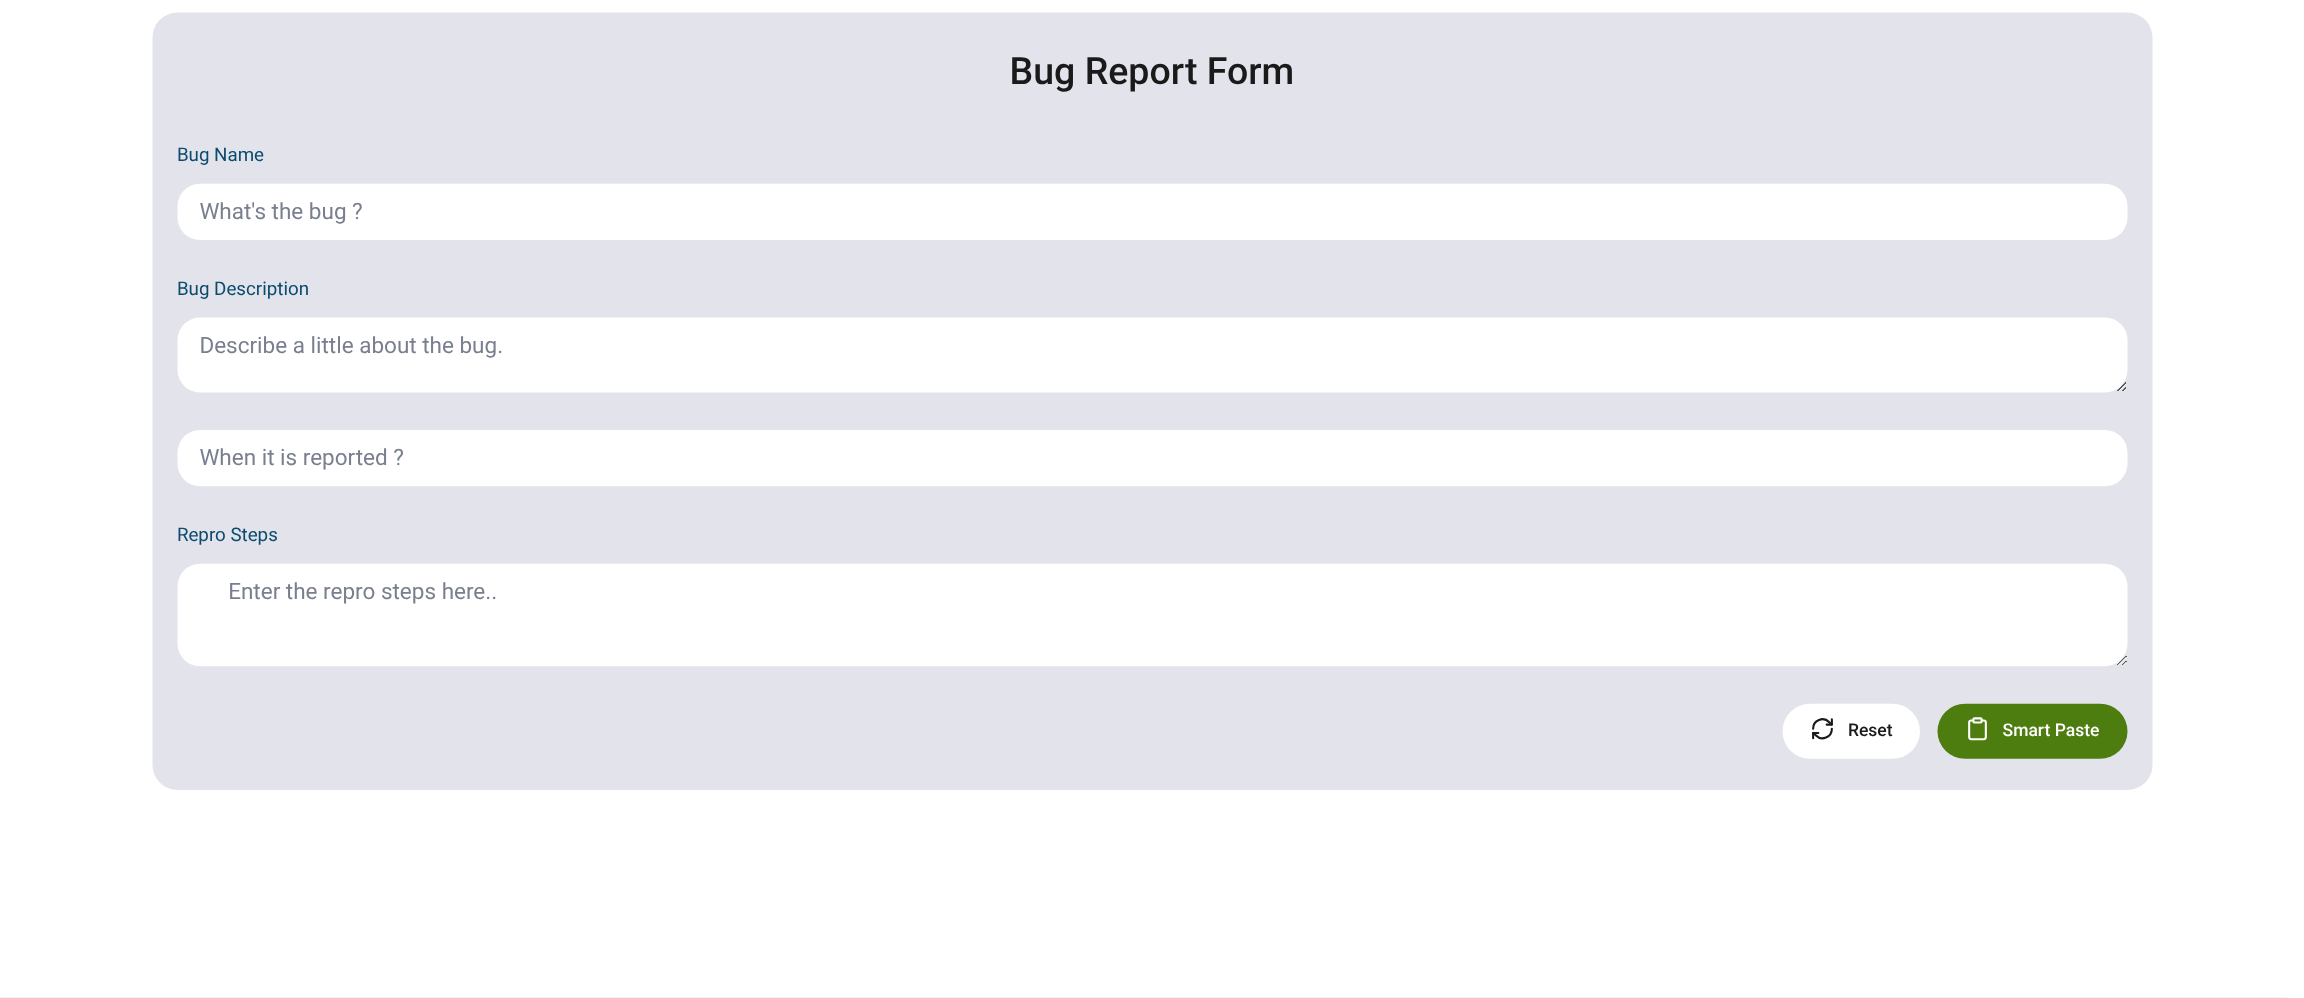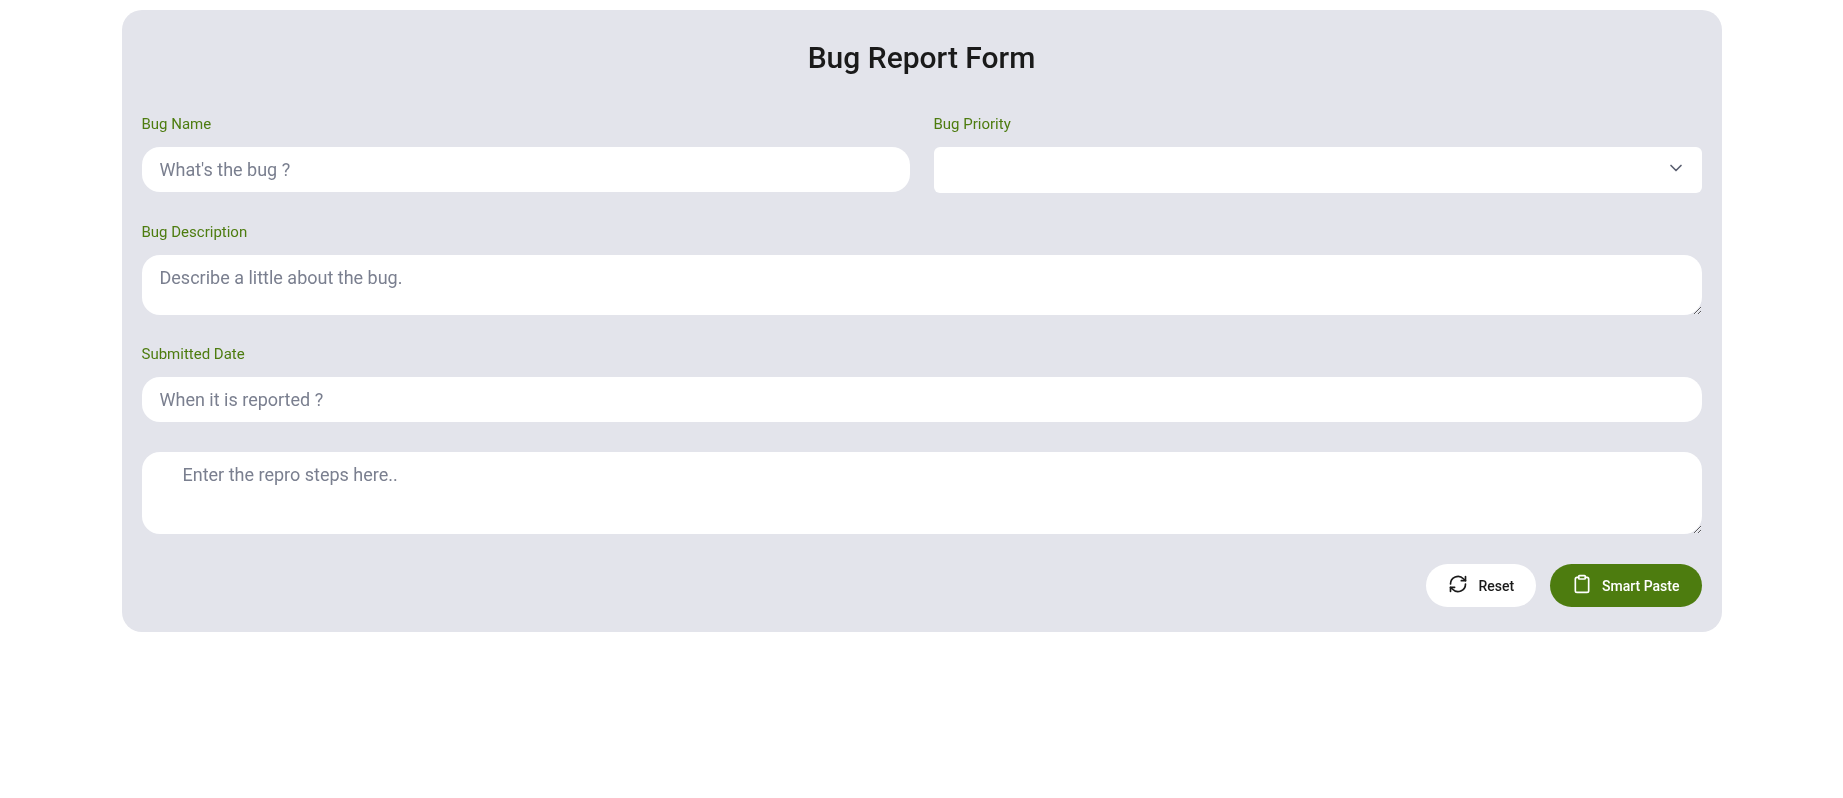--- a/index.html
+++ b/index.html
@@ -37,21 +37,21 @@
     flex-direction: column;
   }
   .form-col-full {
     width: 100%;
     display: flex;
     flex-direction: column;
     margin-bottom: 30px;
   }
   .form-label {
     font-size: 15px;
-    color: #4d7c0f;
+    color: #0c4a6e;
     margin-bottom: 14px;
     font-weight: 400;
   }
   .form-input, .form-select, .form-textarea {
     background: #ffffff;
     border: none;
     border-radius: 18px;
     padding: 12px 18px;
     font-size: 18px;
     color: #333;
@@ -130,48 +130,35 @@
 <body>
 
 <div class="form-container">
   <h1 class="form-title">Bug Report Form</h1>
 
   <div class="form-row">
     <div class="form-col">
       <label class="form-label">Bug Name</label>
       <input type="text" class="form-input" placeholder="What's the bug ?" style="">
     </div>
-    <div class="form-col">
-      <label class="form-label">Bug Priority</label>
-      <div class="form-select-wrapper">
-        <select class="form-select">
-          <option value=""></option>
-        </select>
-        <span class="select-chevron">
-          <svg viewBox="0 0 24 24" width="20" height="20" fill="none" stroke="currentColor" stroke-width="2" stroke-linecap="round" stroke-linejoin="round">
-              <polyline points="6 9 12 15 18 9"></polyline>
-            </svg>
-        </span>
-      </div>
-    </div>
   </div>
 
   <div class="form-col-full">
     <label class="form-label">Bug Description</label>
     <textarea class="form-textarea textarea-short" placeholder="Describe a little about the bug." style=""></textarea>
   </div>
 
   <div class="form-row">
     <div class="form-col">
-      <label class="form-label">Submitted Date</label>
       <input type="text" class="form-input" placeholder="When it is reported ?" style="">
     </div>
   </div>
 
   <div class="form-col-full">
+    <label class="form-label">Repro Steps</label>
     <textarea class="form-textarea textarea-med" placeholder="Enter the repro steps here.." style=""></textarea>
   </div>
 
   <div class="button-row">
     <button class="btn btn-secondary">
       <span>
         <svg viewBox="0 0 24 24" fill="none" stroke="currentColor" stroke-width="2" stroke-linecap="round" stroke-linejoin="round">
           <path d="M3 12a9 9 0 0 1 15.5-6.3L21 8"></path>
           <path d="M21 3v5h-5"></path>
           <path d="M21 12a9 9 0 0 1-15.5 6.3L3 16"></path>

